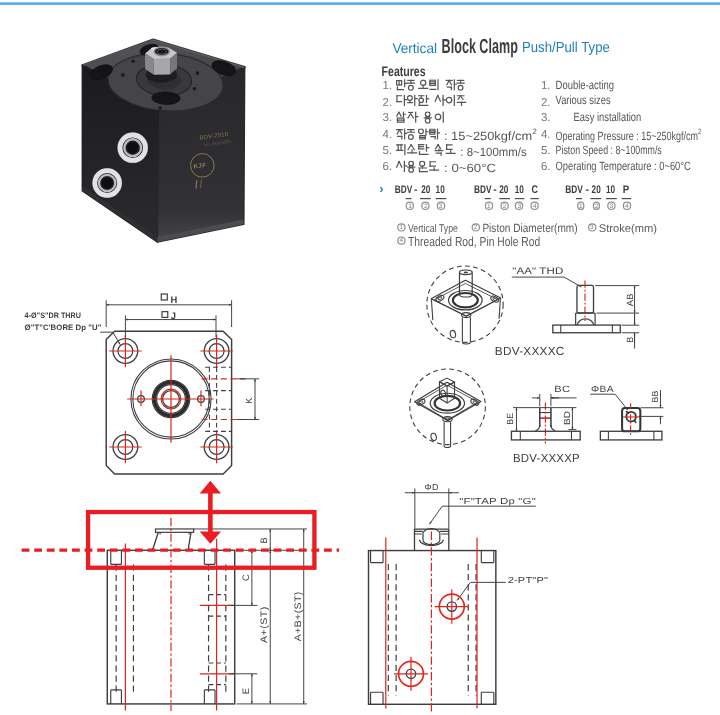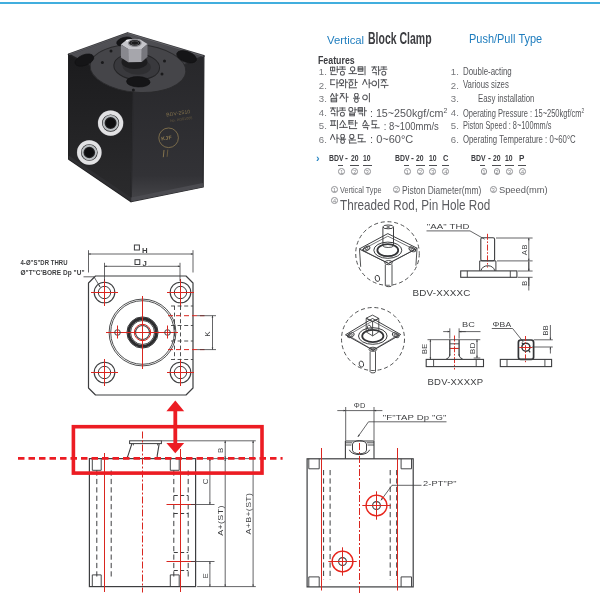--- a/index.html
+++ b/index.html
@@ -9,21 +9,21 @@
 .fl{white-space:nowrap}
 .circ{position:absolute;width:6.8px;height:6.8px;border:0.8px solid #8f9094;border-radius:50%;
  font-size:5.4px;line-height:6px;text-align:center;color:#7e7f83}
 .ul{position:absolute;height:1.1px;background:#4d4e52}
 .seg{position:absolute;font-weight:bold;font-size:9.8px;color:#3c3d41;white-space:nowrap;transform-origin:0 50%}
 </style></head><body>
 <div class="abs" style="left:0;top:2.2px;width:600px;height:2.2px;background:#41aede"></div>
 
 <div class="abs" style="left:326.8px;top:32.6px;font-size:11.8px;color:#1f7dbe"><span class="sx" style="transform:scaleX(0.96)">Vertical</span></div>
 <div class="abs" style="left:367.8px;top:29px;font-size:17px;font-weight:bold;color:#3c3d41"><span class="sx" style="transform:scaleX(0.617)">Block&nbsp;Clamp</span></div>
-<div class="abs" style="left:469px;top:32px;font-size:12.2px;color:#1f7dbe"><span class="sx" style="transform:scaleX(0.90)">Push/Pull&nbsp;Type</span></div>
+<div class="abs" style="left:435px;top:32px;font-size:12.2px;color:#1f7dbe"><span class="sx" style="transform:scaleX(0.90)">Push/Pull&nbsp;Type</span></div>
 <div class="abs" style="left:317.5px;top:53.9px;font-size:11.5px;font-weight:bold;color:#3c3d41"><span class="sx" style="transform:scaleX(0.765)">Features</span></div>
 <div class="abs fl" style="left:318.8px;top:65.8px;font-size:10px;color:#55565a">
     <span class="no" style="position:absolute;left:0;top:0.3px;font-size:9.6px">1.</span>
     <span style="position:absolute;left:11.2px;top:0;white-space:nowrap"><svg width="59.8" height="11" viewBox="0 0 59.8 11" style="vertical-align:-1.5px">
         <g fill="none" stroke="#55565a" stroke-width="1.02" stroke-linecap="square">
           <g transform="translate(0.0,0)">
             <rect x="0.5" y="1.2" width="4.2" height="3.6"></rect>
             <path d="M2.6,1.2 L2.6,4.8"></path>
             <path d="M7.2,0.3 L7.2,6.2"></path>
             <path d="M7.2,3.4 L8.9,3.4"></path>
@@ -322,23 +322,23 @@
 <div class="circ" style="left:493.70px;top:168.4px">2</div>
 <div class="circ" style="left:506.10px;top:168.4px">3</div>
 <div class="seg" style="left:519.20px;top:153.3px;font-size:9.2px;transform:scaleX(0.878)">P</div>
 <div class="ul" style="left:518.40px;top:164.7px;width:7.3px"></div>
 <div class="circ" style="left:519.00px;top:168.4px">4</div>
 <div class="circ" style="left:331.0px;top:185.8px">1</div>
 <div class="abs" style="left:340.2px;top:184.8px;font-size:9.3px;color:#5a5b5f;white-space:nowrap"><span class="sx" style="transform:scaleX(0.780)">Vertical&nbsp;Type</span></div>
 <div class="circ" style="left:393.0px;top:185.8px">2</div>
 <div class="abs" style="left:402.2px;top:184.8px;font-size:10px;color:#5a5b5f;white-space:nowrap"><span class="sx" style="transform:scaleX(0.840)">Piston&nbsp;Diameter(mm)</span></div>
 <div class="circ" style="left:489.8px;top:185.8px">3</div>
-<div class="abs" style="left:499.0px;top:184.8px;font-size:9.3px;color:#5a5b5f;white-space:nowrap"><span class="sx" style="transform:scaleX(1.000)">Speed(mm)</span></div>
+<div class="abs" style="left:499.0px;top:184.8px;font-size:9.3px;color:#5a5b5f;white-space:nowrap"><span class="sx" style="transform:scaleX(1.000)">Stroke(mm)</span></div>
 <div class="circ" style="left:331.0px;top:197.0px">4</div>
-<div class="abs" style="left:340.2px;top:196.0px;font-size:15px;color:#5a5b5f;white-space:nowrap"><span class="sx" style="transform:scaleX(0.780)">Threaded&nbsp;Rod,&nbsp;Pin&nbsp;Hole&nbsp;Rod</span></div>
+<div class="abs" style="left:340.2px;top:196.0px;font-size:11px;color:#5a5b5f;white-space:nowrap"><span class="sx" style="transform:scaleX(0.780)">Threaded&nbsp;Rod,&nbsp;Pin&nbsp;Hole&nbsp;Rod</span></div>
 <svg class="abs" style="left:0;top:0" width="600" height="596" viewBox="0 0 600 596" font-family="Liberation Sans">
 <defs>
       <marker id="ar" viewBox="0 0 10 10" refX="9.2" refY="5" markerWidth="7.4" markerHeight="2.9" orient="auto-start-reverse">
         <path d="M0,1.6 L9.6,5 L0,8.4 z" fill="#3d3e40"></path>
       </marker>
     </defs>
 <defs>
 <linearGradient id="gtop" x1="0" y1="0" x2="0.55" y2="1">
         <stop offset="0" stop-color="#57575c"></stop>
         <stop offset="1" stop-color="#3e3e42"></stop>

